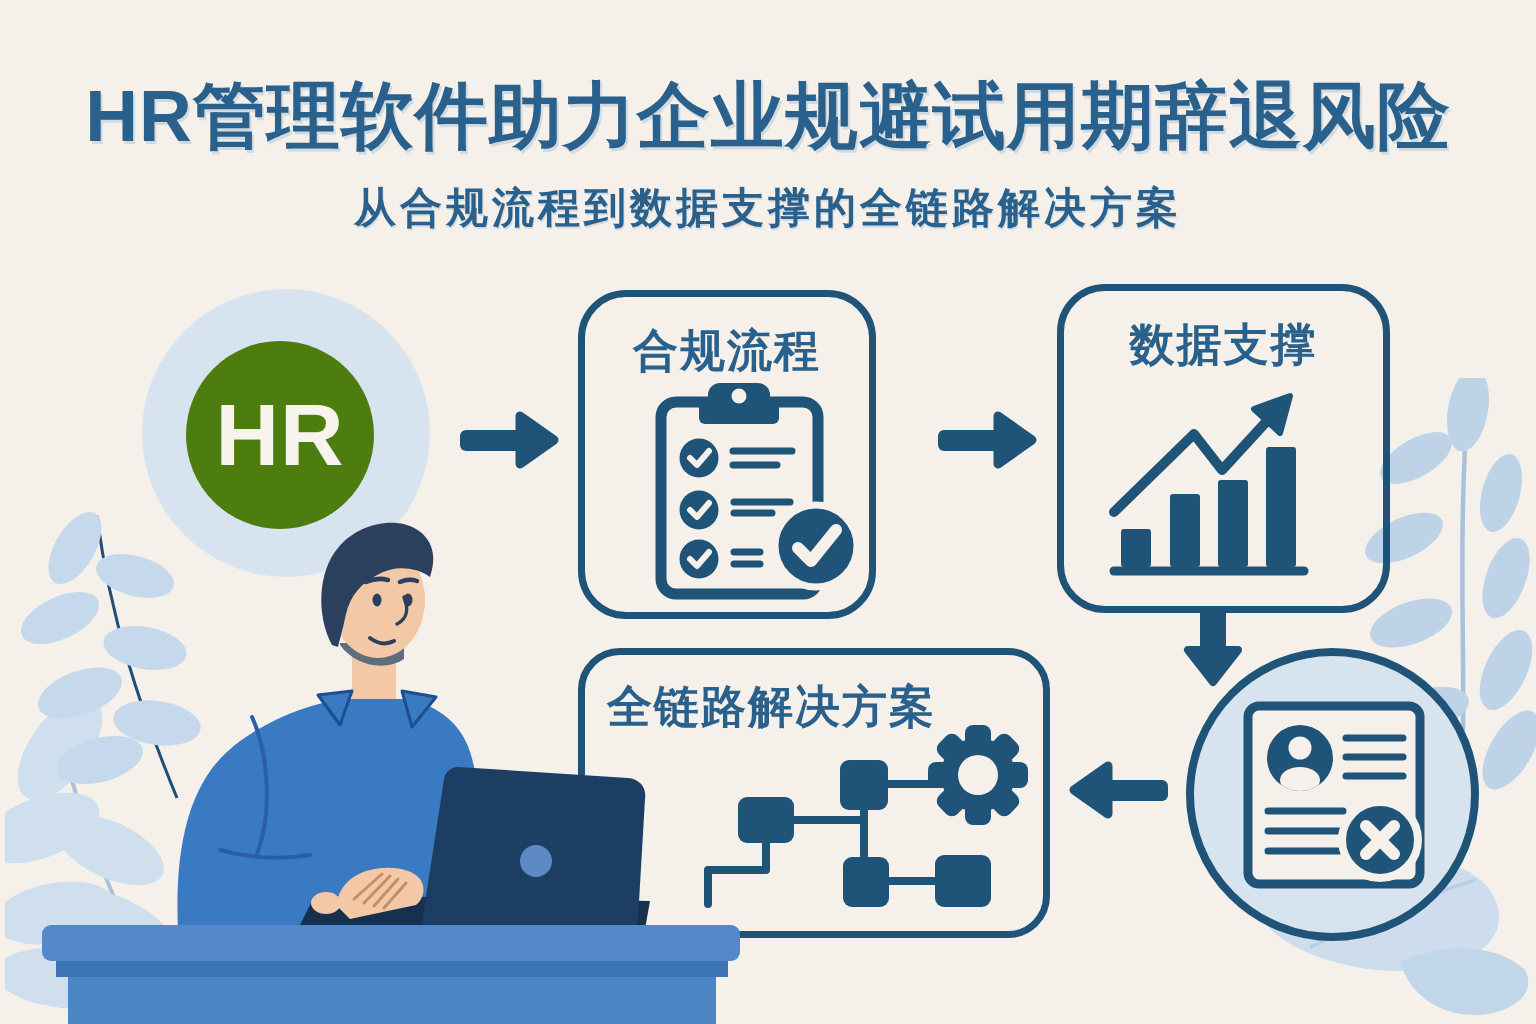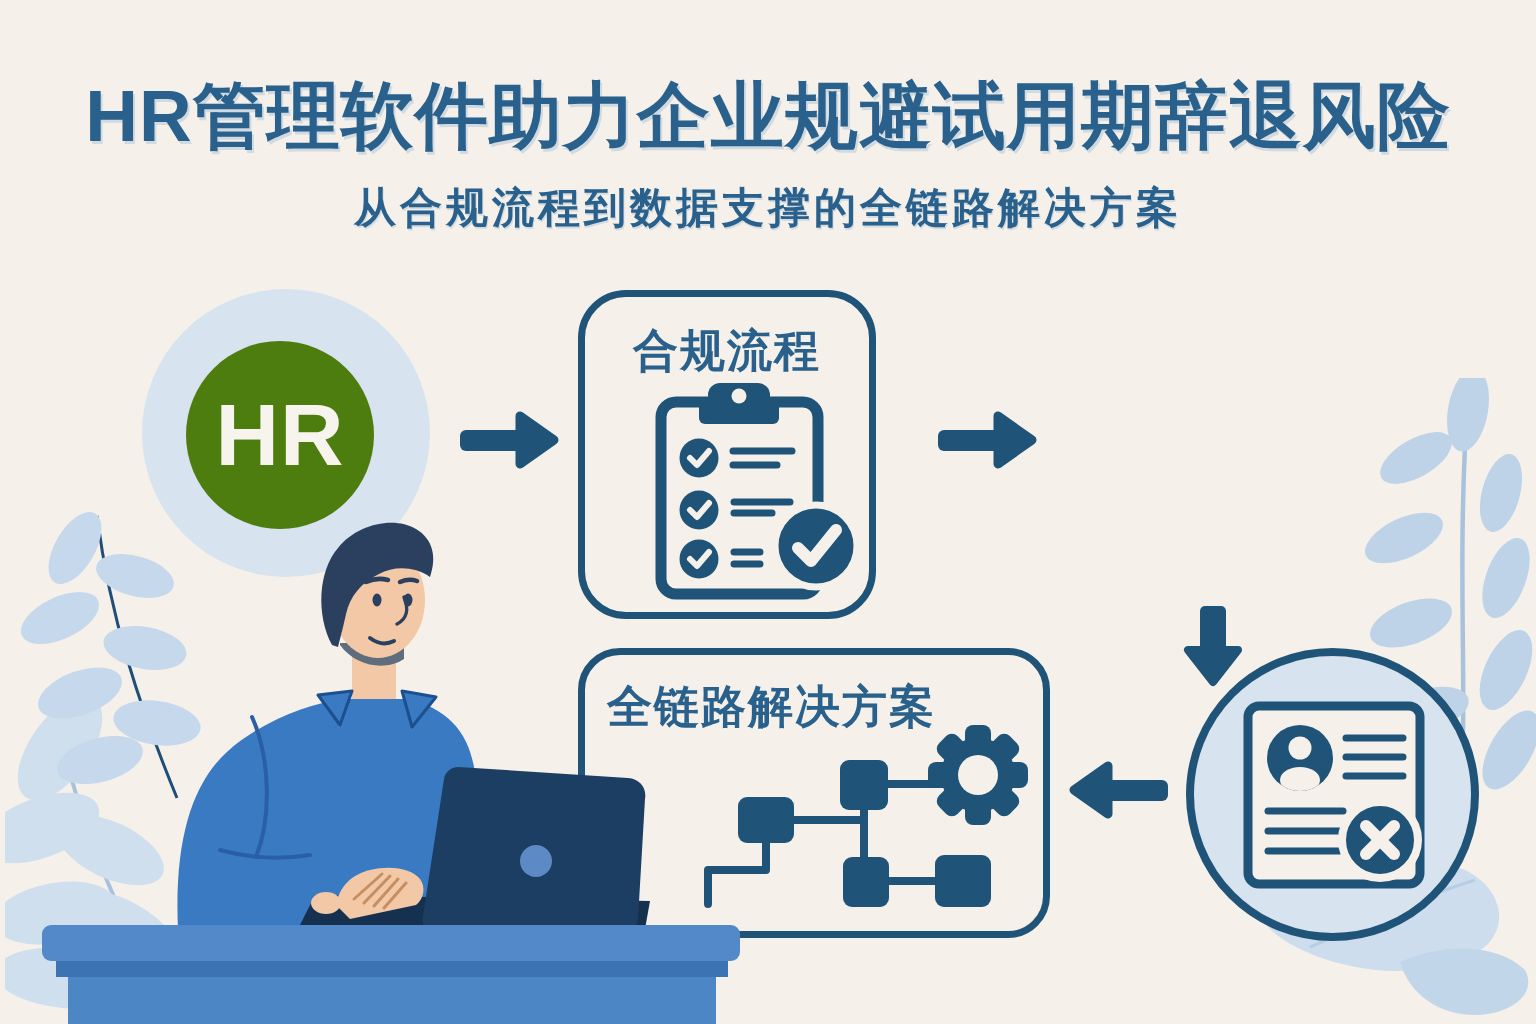--- a/index.html
+++ b/index.html
@@ -137,20 +137,34 @@
       <circle cx="164" cy="166" r="41" fill="#1f5478" stroke="#f5f1ea" stroke-width="7"></circle>
       <polyline points="146,168 159,181 184,150" fill="none" stroke="#f5f1ea" stroke-width="12" stroke-linecap="round" stroke-linejoin="round"></polyline>
     </svg>
   </div>
 
   <svg class="abs flow" style="left:934px; top:404px;" width="106" height="72" viewBox="0 0 106 72">
     <rect x="4" y="26" width="62" height="21" rx="6" fill="#1f5478"></rect>
     <path d="M64,12 L98,36 L64,60 Z" fill="#1f5478" stroke="#1f5478" stroke-width="9" stroke-linejoin="round"></path>
   </svg>
 
+  <div class="abs flow step-box box-data">
+    <div class="step-label">数据支撑</div>
+    <svg class="box-icon" style="left:42px; top:101px;" width="206" height="188" viewBox="0 0 206 188">
+      <g fill="#1f5478">
+        <rect x="15" y="137" width="30" height="38" rx="3"></rect>
+        <rect x="64" y="102" width="30" height="73" rx="3"></rect>
+        <rect x="112" y="88" width="30" height="87" rx="3"></rect>
+        <rect x="160" y="55" width="30" height="120" rx="3"></rect>
+      </g>
+      <line x1="8" y1="179" x2="198" y2="179" stroke="#1f5478" stroke-width="9" stroke-linecap="round"></line>
+      <polyline points="8,120 88,42 116,78 161,29" fill="none" stroke="#1f5478" stroke-width="10" stroke-linecap="round" stroke-linejoin="round"></polyline>
+      <path d="M184,4 L174,41 L148,17 Z" fill="#1f5478" stroke="#1f5478" stroke-width="6" stroke-linejoin="round"></path>
+    </svg>
+  </div>
 
   <svg class="abs flow" style="left:1180px; top:606px;" width="66" height="84" viewBox="0 0 66 84">
     <rect x="20" y="0" width="26" height="46" rx="5" fill="#1f5478"></rect>
     <path d="M8,44 L58,44 L33,76 Z" fill="#1f5478" stroke="#1f5478" stroke-width="8" stroke-linejoin="round"></path>
   </svg>
 
   <div class="abs flow record-node">
     <svg class="box-icon" style="left:44px; top:42px;" width="192" height="194" viewBox="0 0 192 194">
       <rect x="10" y="8" width="172" height="178" rx="11" fill="#f5f1ea" stroke="#1f5478" stroke-width="9"></rect>
       <circle cx="62" cy="60" r="33" fill="#1f5478"></circle>

